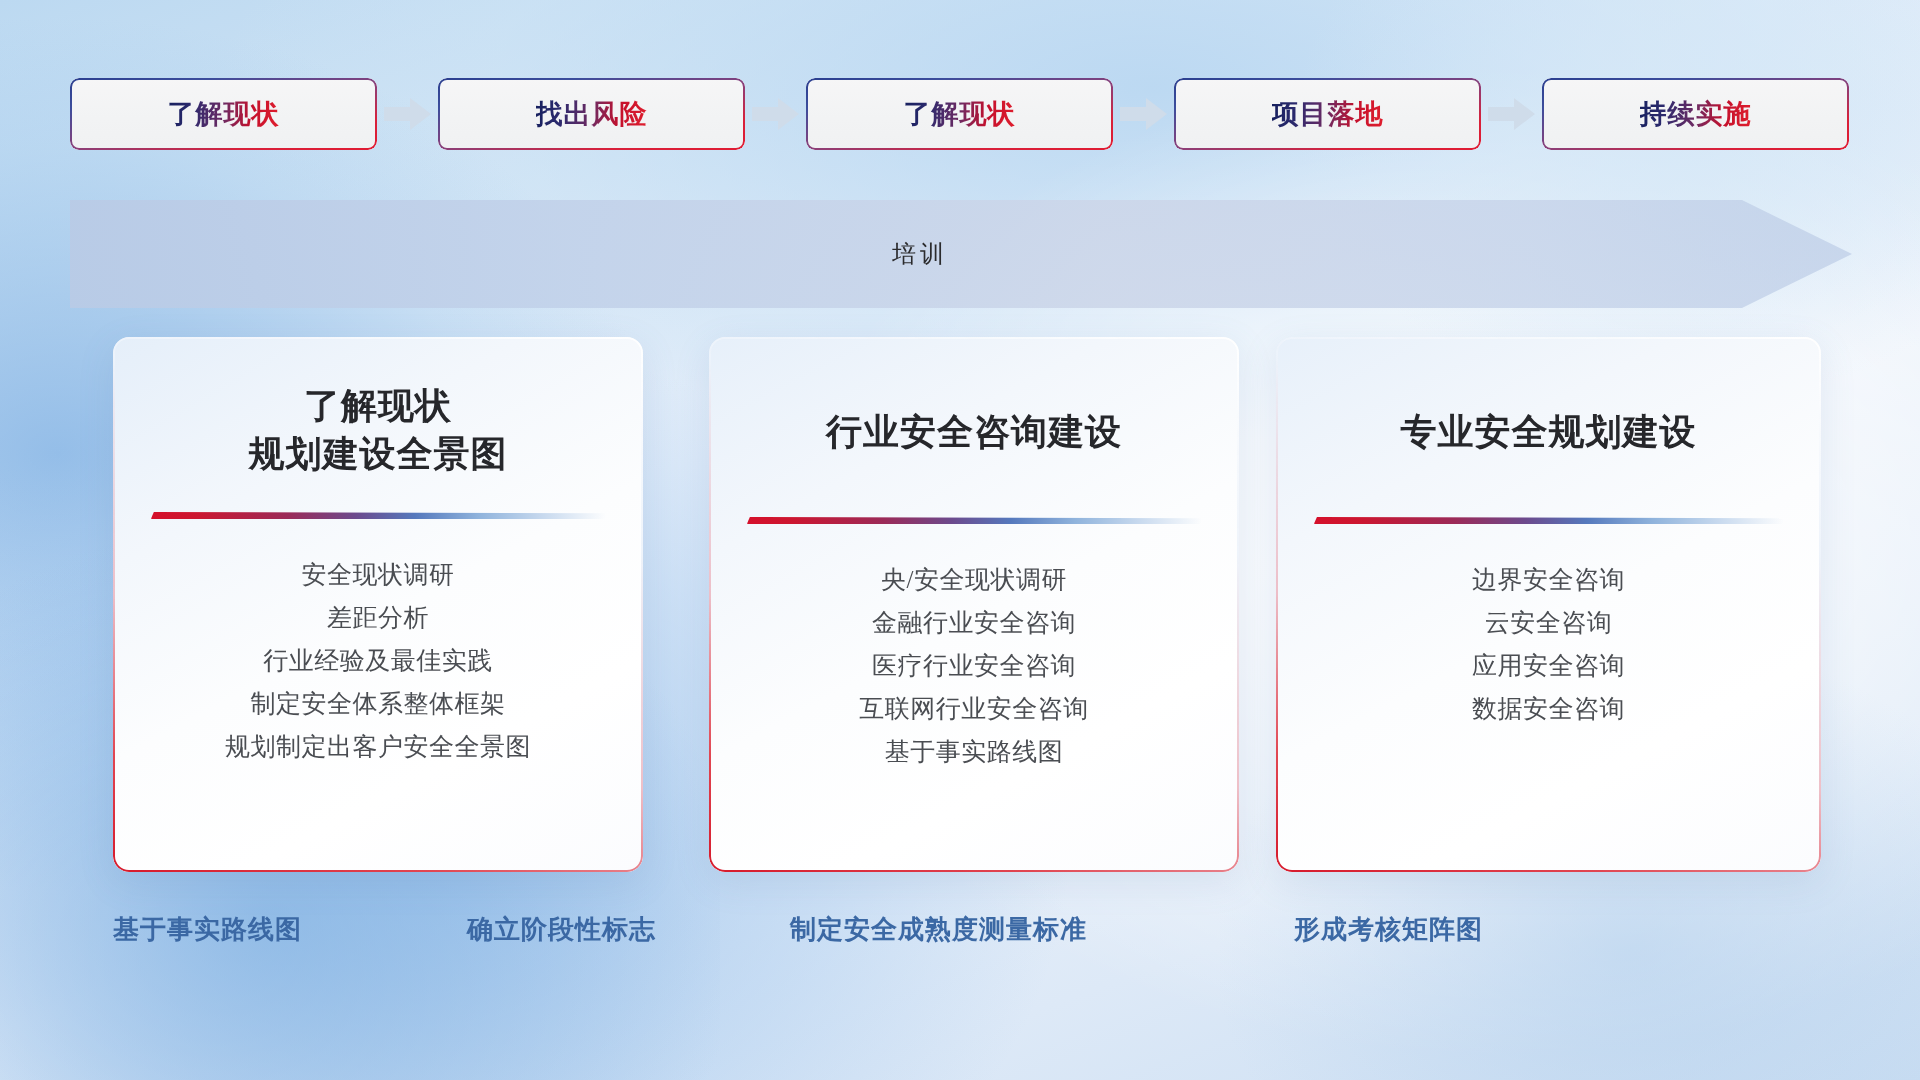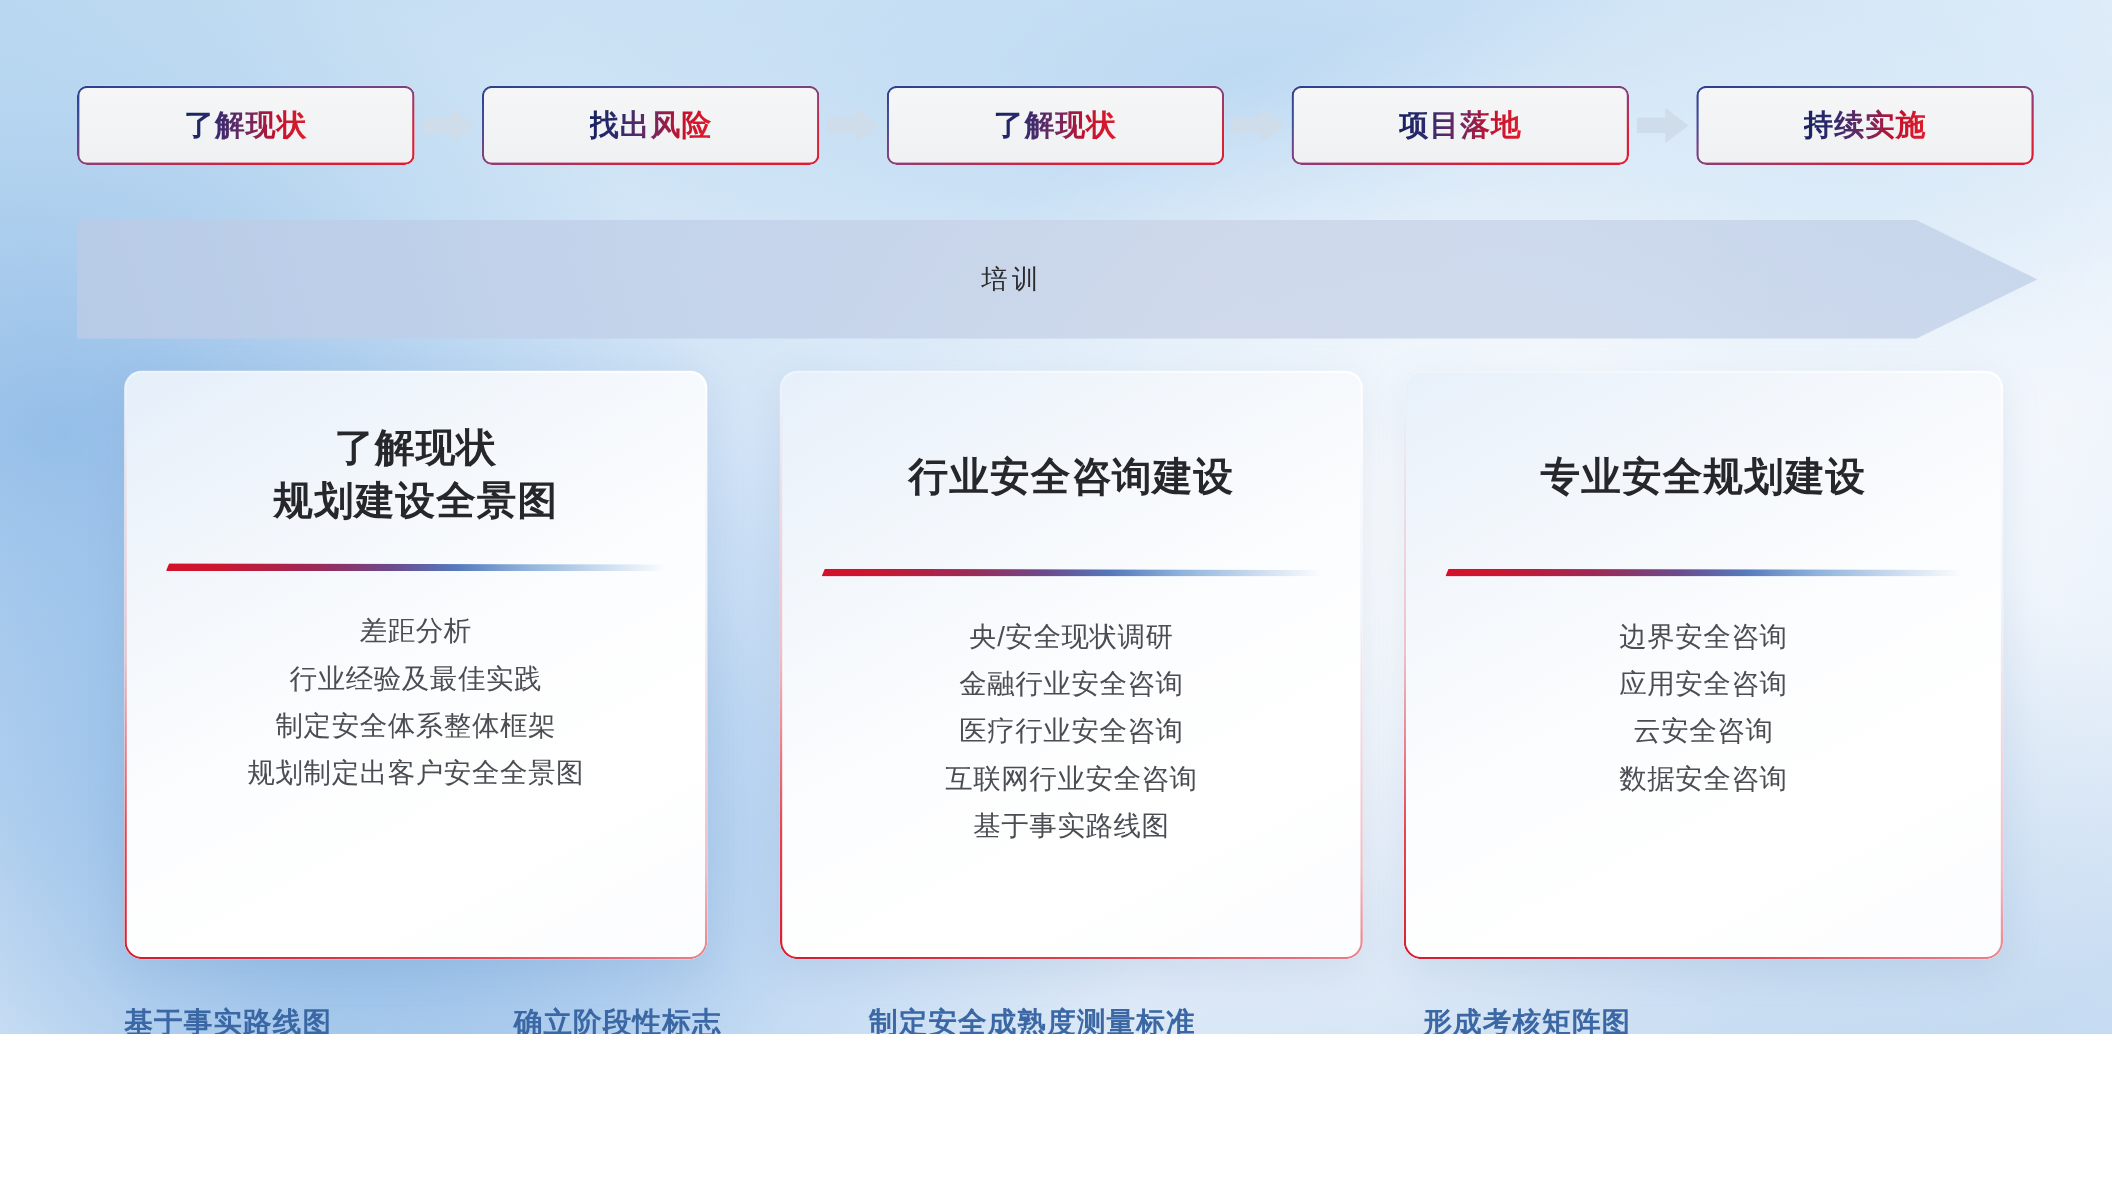--- a/index.html
+++ b/index.html
@@ -8,28 +8,29 @@
     padding: 0;
     width: 1920px;
     height: 1080px;
     overflow: hidden;
     font-family: "Liberation Sans", "DejaVu Sans", sans-serif;
   }
 
   #stage {
     position: relative;
     width: 1920px;
-    height: 940px;
+    height: 1080px;
     background:
       radial-gradient(ellipse 900px 700px at 22% 78%, rgba(140,185,232,0.75) 0%, rgba(150,192,235,0.35) 45%, rgba(255,255,255,0) 72%),
       radial-gradient(ellipse 760px 560px at 3% 42%, rgba(120,172,226,0.70) 0%, rgba(150,195,236,0.25) 55%, rgba(255,255,255,0) 78%),
       radial-gradient(ellipse 900px 620px at 78% 52%, rgba(255,255,255,0.92) 0%, rgba(255,255,255,0.35) 55%, rgba(255,255,255,0) 80%),
       radial-gradient(ellipse 1100px 420px at 60% 8%, rgba(183,214,241,0.85) 0%, rgba(205,228,246,0.4) 60%, rgba(255,255,255,0) 85%),
       linear-gradient(160deg, #bcd9f1 0%, #cfe3f4 18%, #e4eefa 40%, #edf3fb 58%, #dde9f7 78%, #c9ddf2 100%);
     overflow: hidden;
+    font-family: Liberation Serif, serif;
   }
 
   
   .wash {
     position: absolute;
     pointer-events: none;
   }
   .wash.bl {
     left: -180px; bottom: -220px; width: 900px; height: 760px;
     background: radial-gradient(ellipse at center, rgba(125,175,225,0.65) 0%, rgba(125,175,225,0.18) 55%, rgba(125,175,225,0) 75%);
@@ -311,20 +312,21 @@
     </svg>
     <div id="banner-label">培训</div>
   </div>
 
   <div class="card" id="card-1">
     <div class="card-inner">
       <div class="card-title">了解现状
 规划建设全景图</div>
       <div class="card-divider"></div>
       <ul class="card-list">
+        <li>安全现状调研</li>
         <li>差距分析</li>
         <li>行业经验及最佳实践</li>
         <li>制定安全体系整体框架</li>
         <li>规划制定出客户安全全景图</li>
       </ul>
     </div>
   </div>
 
   <div class="card" id="card-2">
     <div class="card-inner">
@@ -339,22 +341,22 @@
       </ul>
     </div>
   </div>
 
   <div class="card" id="card-3">
     <div class="card-inner">
       <div class="card-title">专业安全规划建设</div>
       <div class="card-divider"></div>
       <ul class="card-list">
         <li>边界安全咨询</li>
+        <li>云安全咨询</li>
         <li>应用安全咨询</li>
-        <li>云安全咨询</li>
         <li>数据安全咨询</li>
       </ul>
     </div>
   </div>
 
   <div id="bottom-labels">
     <div class="bottom-label" id="bl-0" style="left: 113px; text-align: center;">基于事实路线图</div>
     <div class="bottom-label" id="bl-1" style="left: 467px;">确立阶段性标志</div>
     <div class="bottom-label" id="bl-2" style="left: 790px;">制定安全成熟度测量标准</div>
     <div class="bottom-label" id="bl-3" style="left: 1294px;">形成考核矩阵图</div>

